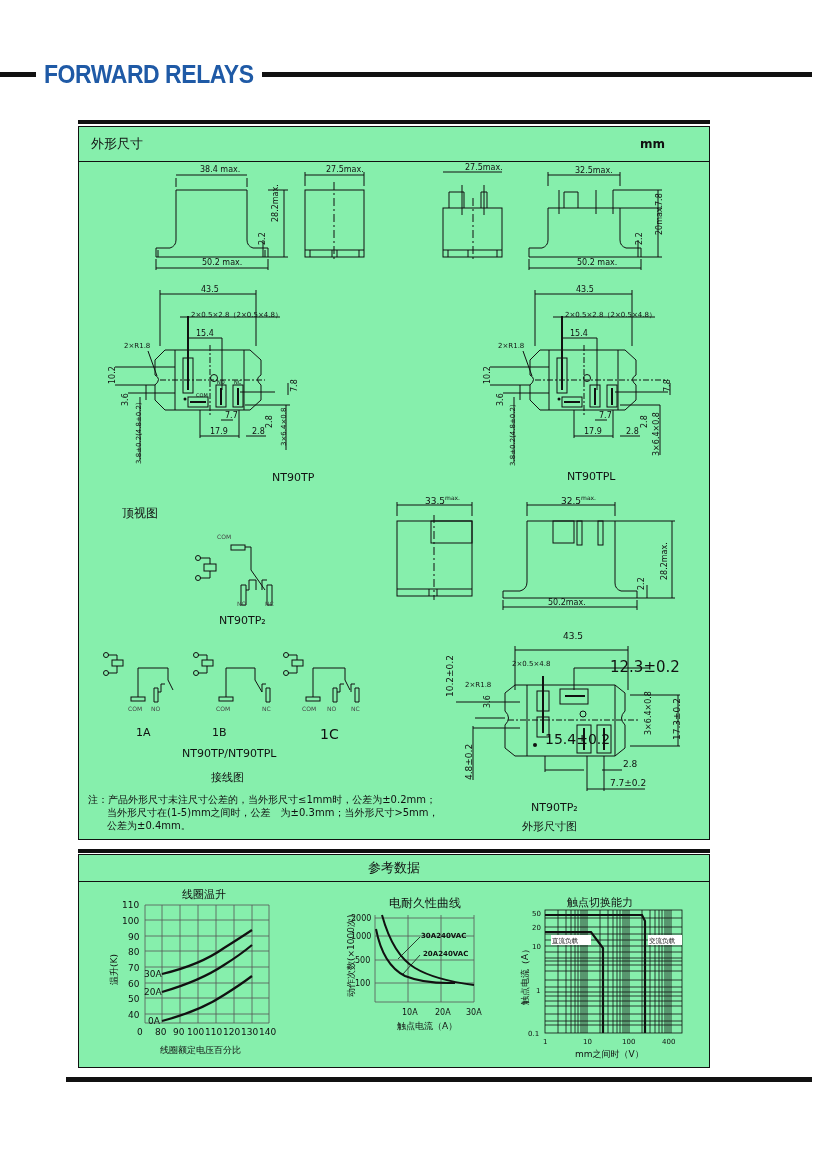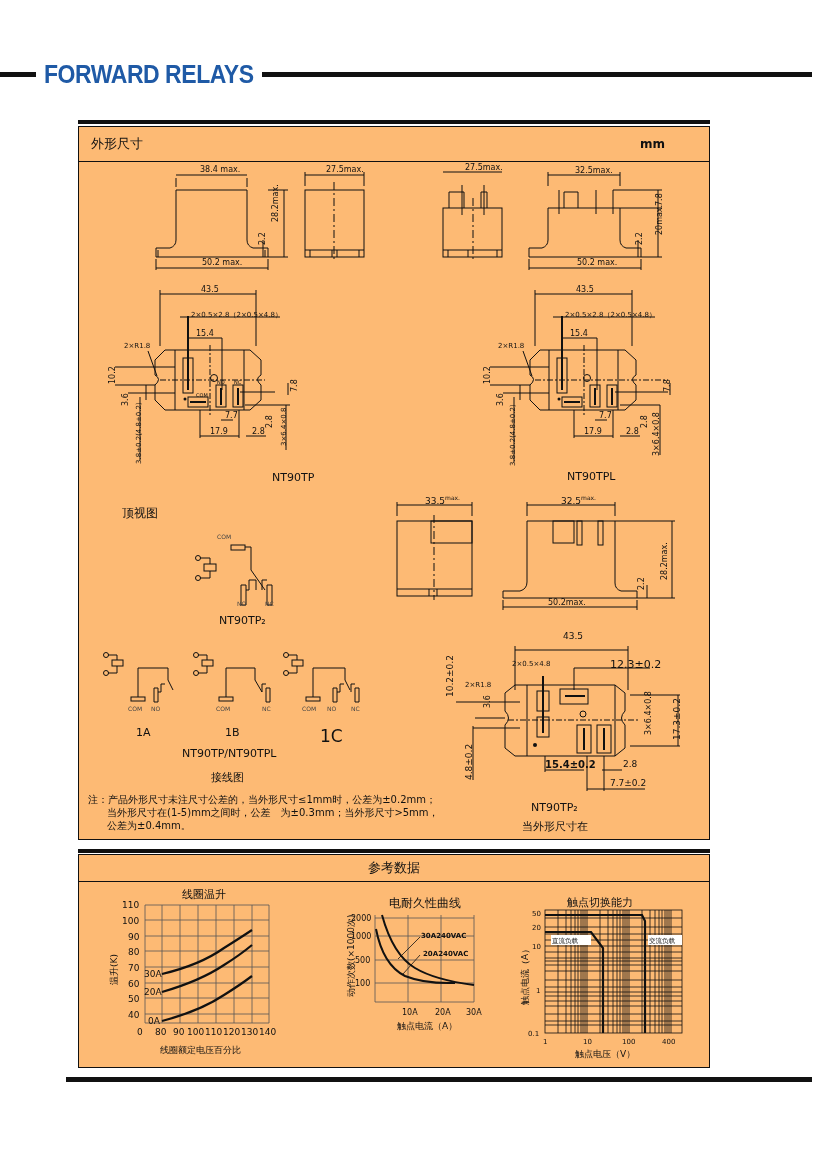--- a/index.html
+++ b/index.html
@@ -2,21 +2,21 @@
 <html><head>
 <meta charset="utf-8">
 <style>
   html,body{margin:0;padding:0;background:#fff;}
   body{width:828px;height:1169px;position:relative;overflow:hidden;font-family:"DejaVu Sans","Liberation Sans",sans-serif;color:#111;}
   .abs{position:absolute;}
   .brand-bar-left{left:0;top:72px;width:36px;height:5px;background:#111;}
   .brand-bar-right{left:262px;top:72px;width:550px;height:5px;background:#111;}
   .brand{left:44px;top:60px;font-family:"Liberation Sans",sans-serif;font-weight:bold;font-size:25px;color:#1f5aa6;letter-spacing:-0.5px;transform:scaleX(0.92);transform-origin:left top;}
   .panel-topbar{height:4px;background:#111;}
-  .panel{border:1px solid #111;background:#fdba74;}
+  .panel{border:1px solid #111;background:#86efac;}
   .panel-head{height:34px;border-bottom:1px solid #111;display:flex;align-items:center;justify-content:space-between;padding:0 12px;font-size:13px;}
   .unit{font-weight:bold;font-size:12px;margin-right:32px;}
   svg text{font-family:"DejaVu Sans","Liberation Sans",sans-serif;}
   .lbl{font-size:11px;}
   .note{font-size:10px;line-height:14px;}
   .bottom-bar{left:66px;top:1077px;width:746px;height:5px;background:#111;}
 </style>
 </head>
 <body>
 
@@ -346,48 +346,48 @@
 <div class="abs" style="left:219px;top:614px;font-size:11px;">NT90TP₂</div>
 
 <div class="abs" style="left:128px;top:705px;font-size:6px;color:#444;">COM</div>
 <div class="abs" style="left:151px;top:705px;font-size:6px;color:#444;">NO</div>
 <div class="abs" style="left:216px;top:705px;font-size:6px;color:#444;">COM</div>
 <div class="abs" style="left:262px;top:705px;font-size:6px;color:#444;">NC</div>
 <div class="abs" style="left:302px;top:705px;font-size:6px;color:#444;">COM</div>
 <div class="abs" style="left:327px;top:705px;font-size:6px;color:#444;">NO</div>
 <div class="abs" style="left:351px;top:705px;font-size:6px;color:#444;">NC</div>
 <div class="abs" style="left:136px;top:726px;font-size:11px;">1A</div>
-<div class="abs" style="left:225px;top:726px;font-size:11px;">1B</div>
-<div class="abs" style="left:320px;top:726px;font-size:17px;">1C</div>
+<div class="abs" style="left:212px;top:726px;font-size:11px;">1B</div>
+<div class="abs" style="left:320px;top:726px;font-size:14px;">1C</div>
 <div class="abs" style="left:182px;top:747px;font-size:11px;">NT90TP/NT90TPL</div>
 <div class="abs" style="left:211px;top:770px;font-size:11px;">接线图</div>
 
 <div class="abs note" style="left:88px;top:793px;">注：产品外形尺寸未注尺寸公差的，当外形尺寸≤1mm时，公差为±0.2mm；</div>
 <div class="abs note" style="left:107px;top:806px;">当外形尺寸在(1-5)mm之间时，公差　为±0.3mm；当外形尺寸&gt;5mm，</div>
 <div class="abs note" style="left:107px;top:819px;">公差为±0.4mm。</div>
 
 <div class="abs" style="left:425px;top:494px;font-size:9px;"><span>33.5</span><sup style="font-size:6px">max.</sup></div>
 <div class="abs" style="left:561px;top:494px;font-size:9px;"><span>32.5</span><sup style="font-size:6px">max.</sup></div>
 <div class="abs lbl" style="left:660px;top:580px;font-size:8px;transform:rotate(-90deg);transform-origin:left top;">28.2max.</div>
 <div class="abs lbl" style="left:637px;top:590px;font-size:8px;transform:rotate(-90deg);transform-origin:left top;">2.2</div>
 <div class="abs lbl" style="left:548px;top:598px;font-size:8px;">50.2max.</div>
 <div class="abs lbl" style="left:563px;top:631px;font-size:9px;">43.5</div>
 <div class="abs lbl" style="left:512px;top:660px;font-size:7px;">2×0.5×4.8</div>
-<div class="abs lbl" style="left:610px;top:658px;font-size:11px;">12.3±0.2</div>
+<div class="abs lbl" style="left:610px;top:658px;font-size:15px;">12.3±0.2</div>
 <div class="abs lbl" style="left:465px;top:681px;font-size:7px;">2×R1.8</div>
 <div class="abs lbl" style="left:445px;top:697px;font-size:9px;transform:rotate(-90deg);transform-origin:left top;">10.2±0.2</div>
 <div class="abs lbl" style="left:483px;top:708px;font-size:8px;transform:rotate(-90deg);transform-origin:left top;">3.6</div>
 <div class="abs lbl" style="left:464px;top:780px;font-size:9px;transform:rotate(-90deg);transform-origin:left top;">4.8±0.2</div>
 <div class="abs lbl" style="left:644px;top:735px;font-size:8px;transform:rotate(-90deg);transform-origin:left top;">3×6.4×0.8</div>
 <div class="abs lbl" style="left:672px;top:740px;font-size:9px;transform:rotate(-90deg);transform-origin:left top;">17.3±0.2</div>
-<div class="abs lbl" style="left:545px;top:759px;font-size:10px;font-weight:bold;">15.4±0.2</div>
+<div class="abs lbl" style="left:545px;top:731px;font-size:14px;">15.4±0.2</div>
 <div class="abs lbl" style="left:623px;top:759px;font-size:9px;">2.8</div>
 <div class="abs lbl" style="left:610px;top:778px;font-size:9px;">7.7±0.2</div>
 <div class="abs" style="left:531px;top:801px;font-size:11px;">NT90TP₂</div>
-<div class="abs" style="left:522px;top:819px;font-size:11px;">当外形尺寸在</div>
+<div class="abs" style="left:522px;top:819px;font-size:11px;">外形尺寸图</div>
 
 <div class="abs panel-topbar" style="left:78px;top:849px;width:632px;"></div>
 <div class="abs panel" style="left:78px;top:854px;width:630px;height:212px;">
   <div class="panel-head" style="height:26px;justify-content:center;">
     <span>参考数据</span>
   </div>
 </div>
 
 <div class="abs" style="left:182px;top:887px;font-size:11px;">线圈温升</div>
 <svg class="abs" style="left:100px;top:895px" width="190" height="145">
@@ -543,15 +543,15 @@
       <text x="7" y="44">10</text>
       <text x="11" y="88">1</text>
       <text x="3" y="131">0.1</text>
     <text x="18" y="139">1</text>
       <text x="58" y="139">10</text>
       <text x="97" y="139">100</text>
       <text x="137" y="139">400</text>
   </g>
 </svg>
 <div class="abs" style="left:519px;top:1005px;font-size:9px;transform:rotate(-90deg);transform-origin:left top;">触点电流（A）</div>
-<div class="abs" style="left:575px;top:1048px;font-size:9px;">触点电压（V）</div>
+<div class="abs" style="left:575px;top:1048px;font-size:9px;">mm之间时（V）</div>
 
 <div class="abs bottom-bar"></div>
 
 </body></html>

